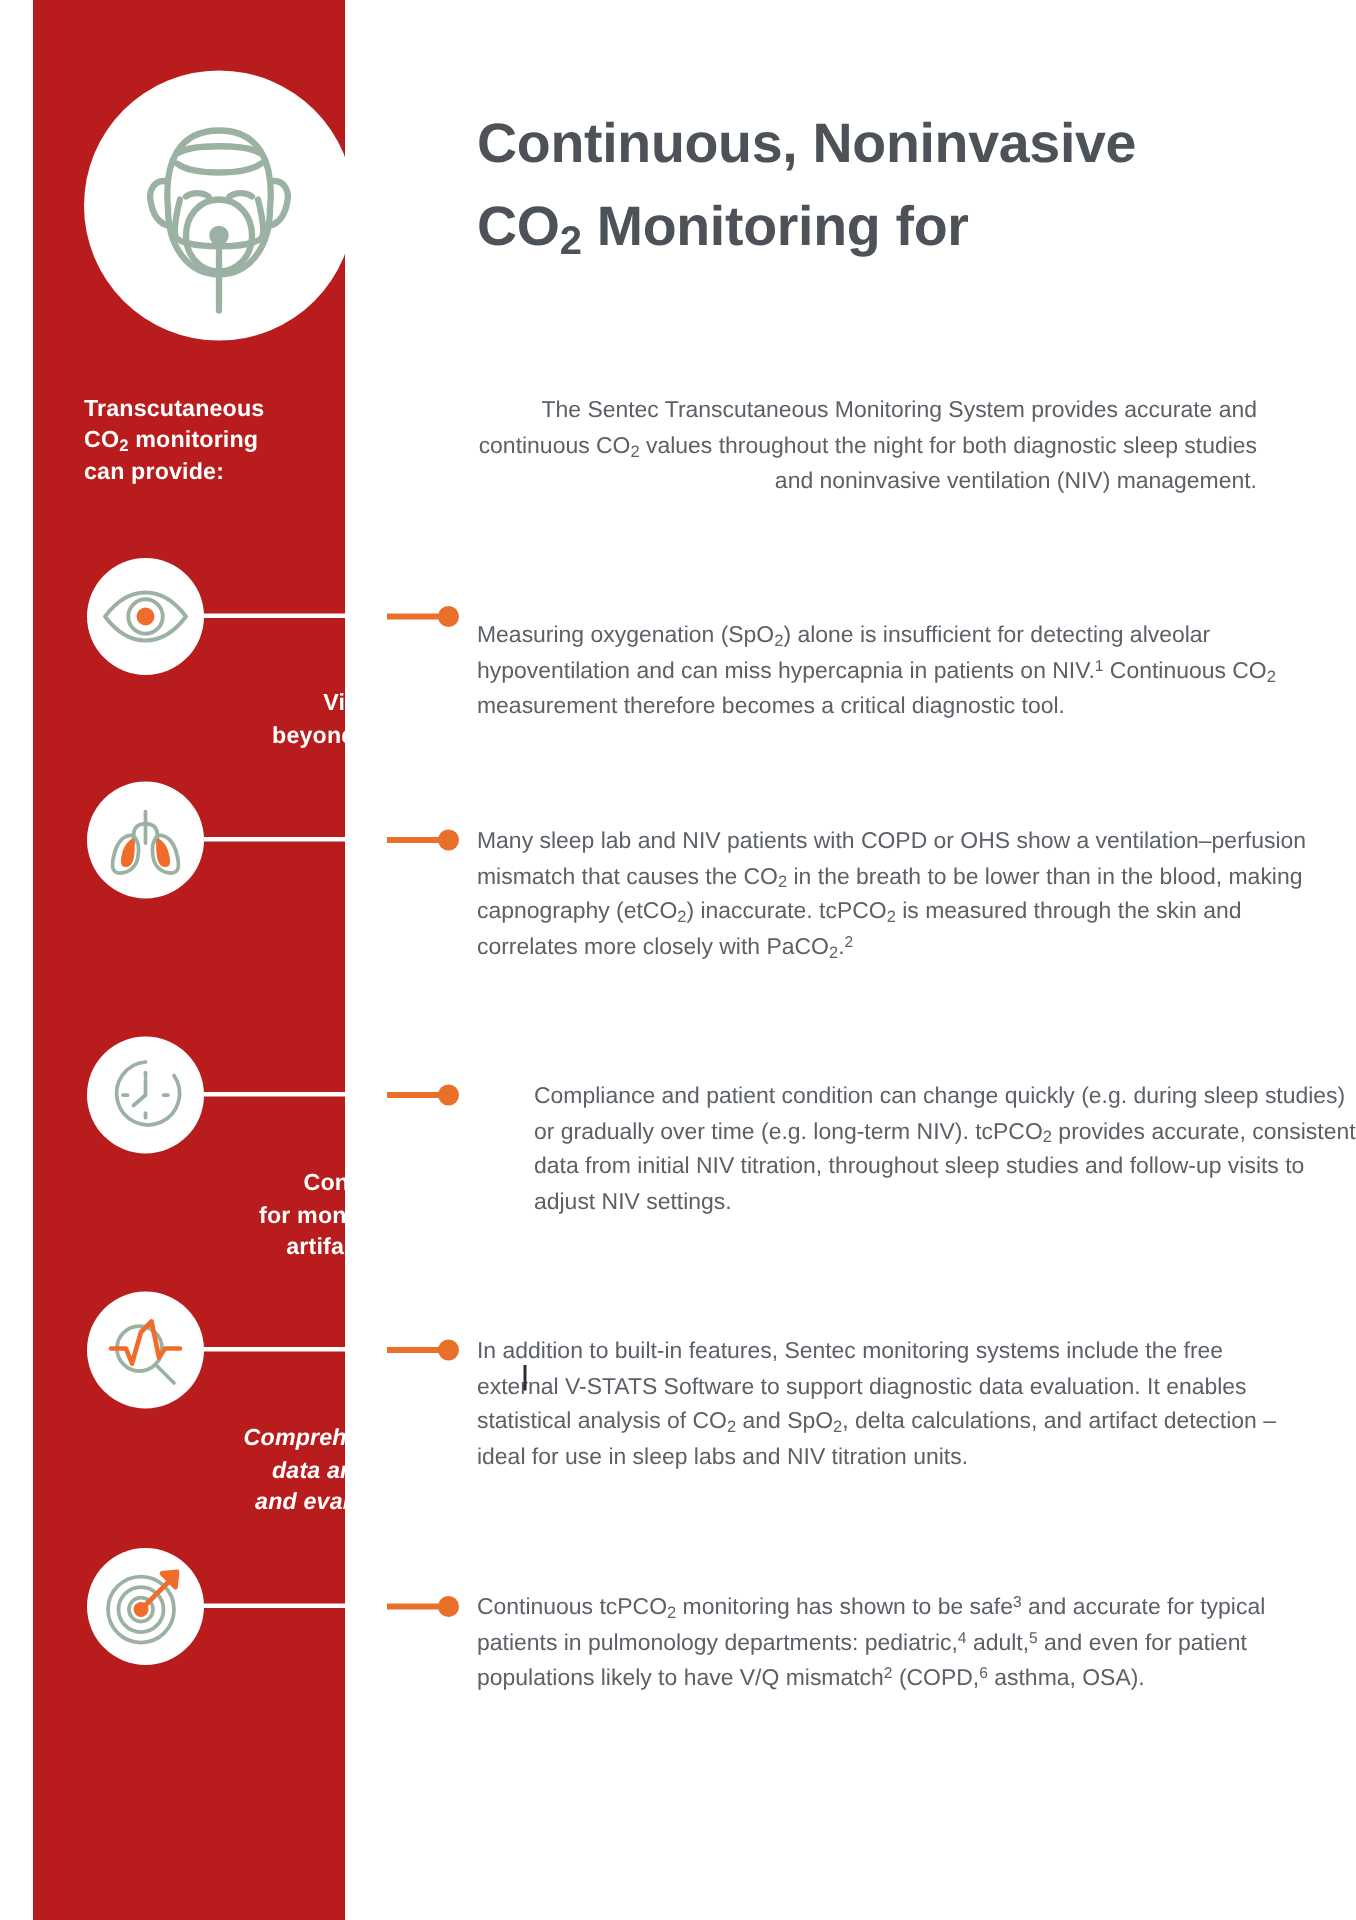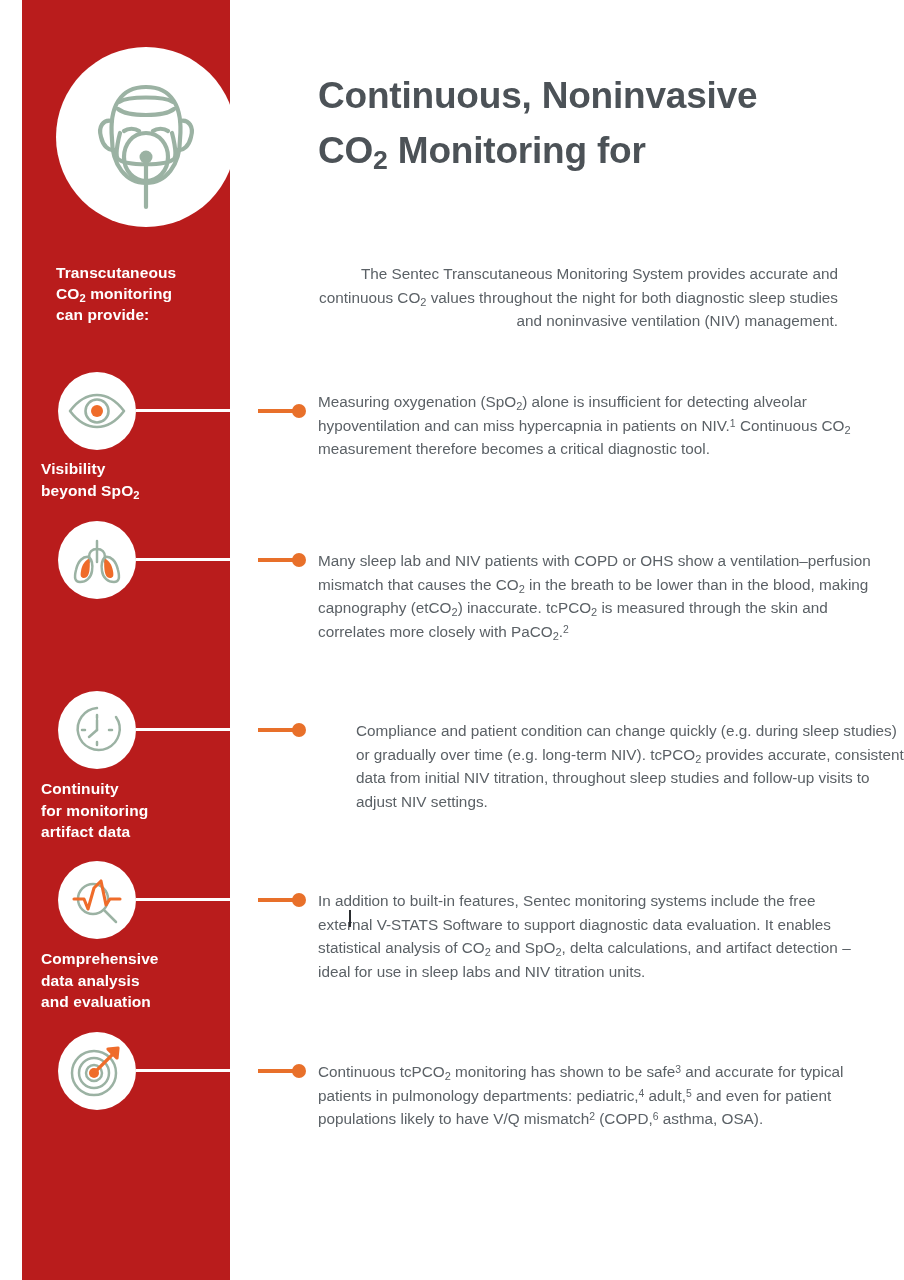--- a/index.html
+++ b/index.html
@@ -51,27 +51,28 @@
     left: 34px; top: 47px;
     width: 180px; height: 180px;
   }
   .badge-small {
     left: 36px;
     width: 78px; height: 78px;
   }
 
   .side-label {
     position: absolute;
-    left: 19px;
+    left: 48px;
     width: 210px;
     color: #ffffff;
     font-weight: bold;
     font-size: 15.5px;
     line-height: 21.5px;
     letter-spacing: .1px;
+    text-align: right;
   }
 
   
   .conn-white {
     position: absolute;
     left: 114px;
     width: 144px;
     height: 3px;
     background: #ffffff;
   }
@@ -221,21 +222,21 @@
     <div class="badge badge-small" style="top:861px;">
       <svg width="78" height="78" viewBox="0 0 78 78">
         <g fill="none" stroke="#9bb2a3" stroke-width="2.5" stroke-linecap="round" stroke-linejoin="round">
           <circle cx="35" cy="38" r="15"></circle>
           <path d="M46 49 L58 61"></path>
         </g>
         <path d="M16 38 L26 38 L30 48 L36 27 L43 20 L48 44 L52 38 L62 38" fill="none" stroke="#ef6c2a" stroke-width="3.1" stroke-linecap="round" stroke-linejoin="round"></path>
       </svg>
     </div>
     <div class="conn-white" style="top:898px;"></div>
-    <div class="side-label" style="top:948px;">
+    <div class="side-label" style="top:948px;font-style:italic;">
       <span>Comprehensive</span><br>
       <span>data analysis</span><br>
       <span>and evaluation</span>
     </div>
 
     <div class="badge badge-small" style="top:1032px;">
       <svg width="78" height="78" viewBox="0 0 78 78">
         <g fill="none" stroke="#9bb2a3" stroke-width="2.5">
           <circle cx="36" cy="41" r="22"></circle>
           <circle cx="36" cy="41" r="15"></circle>
@@ -268,21 +269,21 @@
 
   <div id="main">
 
     <h1 id="title">
       <span>Continuous, Noninvasive</span><br>
       <span>CO</span><sub>2</sub><span> Monitoring for</span><br>
     </h1>
 
     <p id="intro"><span>The Sentec Transcutaneous Monitoring System provides accurate and continuous CO</span><sub>2</sub><span> values throughout the night for both diagnostic sleep studies and noninvasive ventilation (NIV) management.</span></p>
 
-    <p class="body-text" style="top:390px;"><span>Measuring oxygenation (SpO</span><sub>2</sub><span>) alone is insufficient for detecting alveolar hypoventilation and can miss hypercapnia in patients on NIV.</span><sup>1</sup><span> Continuous CO</span><sub>2</sub><span> measurement therefore becomes a critical diagnostic tool.</span></p>
+    <p class="body-text" style="top:412px;"><span>Measuring oxygenation (SpO</span><sub>2</sub><span>) alone is insufficient for detecting alveolar hypoventilation and can miss hypercapnia in patients on NIV.</span><sup>1</sup><span> Continuous CO</span><sub>2</sub><span> measurement therefore becomes a critical diagnostic tool.</span></p>
 
     <p class="body-text" style="top:549px;"><span>Many sleep lab and NIV patients with COPD or OHS show a ventilation–perfusion mismatch that causes the CO</span><sub>2</sub><span> in the breath to be lower than in the blood, making capnography (etCO</span><sub>2</sub><span>) inaccurate. tcPCO</span><sub>2</sub><span> is measured through the skin and correlates more closely with PaCO</span><sub>2</sub><span>.</span><sup>2</sup></p>
 
     <p class="body-text" style="top:719px;margin-left:38px;"><span>Compliance and patient condition can change quickly (e.g. during sleep studies) or gradually over time (e.g. long-term NIV). tcPCO</span><sub>2</sub><span> provides accurate, consistent data from initial NIV titration, throughout sleep studies and follow-up visits to adjust NIV settings.</span></p>
 
     <p class="body-text" style="top:889px;"><span>In addition to built-in features, Sentec monitoring systems include the free external V-STATS Software to support diagnostic data evaluation. It enables statistical analysis of CO</span><sub>2</sub><span> and SpO</span><sub>2</sub><span>, delta calculations, and artifact detection – ideal for use in sleep labs and NIV titration units.</span></p>
 
     <p class="body-text" style="top:1060px;"><span>Continuous tcPCO</span><sub>2</sub><span> monitoring has shown to be safe</span><sup>3</sup><span> and accurate for typical patients in pulmonology departments: pediatric,</span><sup>4</sup><span> adult,</span><sup>5</sup><span> and even for patient populations likely to have V/Q mismatch</span><sup>2</sup><span> (COPD,</span><sup>6</sup><span> asthma, OSA).</span></p>
   </div>
 

